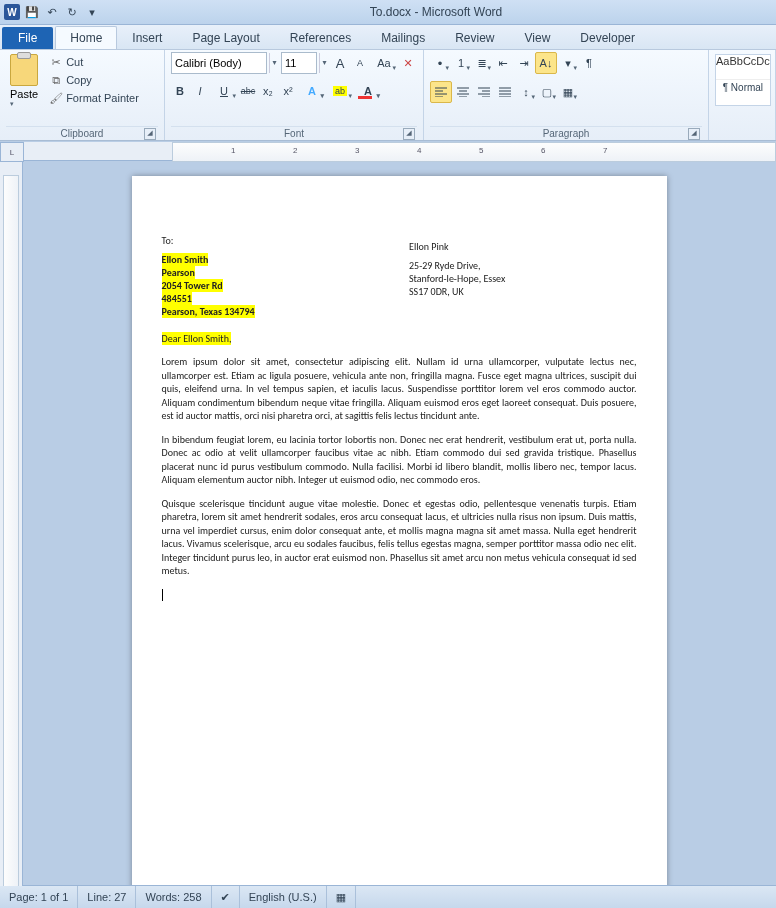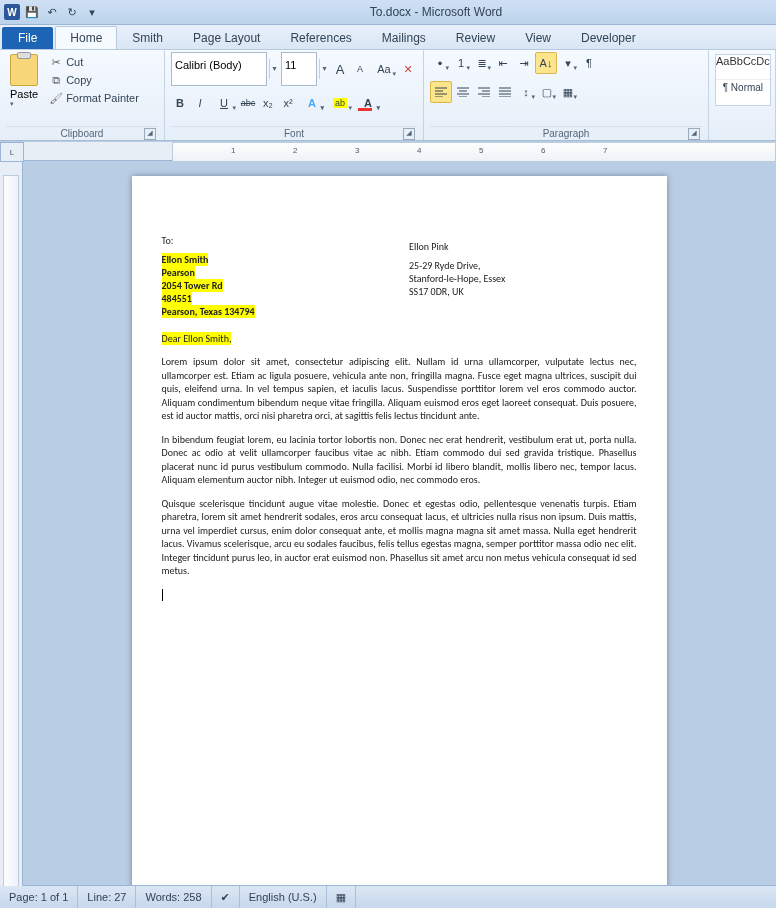--- a/index.html
+++ b/index.html
@@ -18,21 +18,21 @@
 .group-label{text-align:center;font-size:10px;color:#567;padding:1px 0;border-top:1px solid #d4e0ee;position:relative}
 .group-label .launcher{position:absolute;right:2px;top:1px;width:10px;height:10px;border:1px solid #9ab;font-size:7px;line-height:8px;text-align:center;cursor:pointer;color:#567}
 .paste-btn{display:flex;flex-direction:column;align-items:flex-start;padding:2px 4px;cursor:pointer}
 .paste-btn .icn{width:26px;height:30px;background:#f7d77a;border:1px solid #c9a73f;border-radius:2px;position:relative}
 .paste-btn .icn::after{content:"";position:absolute;top:-3px;left:6px;width:12px;height:5px;background:#ddd;border:1px solid #999;border-radius:2px}
 .small-btns{display:flex;flex-direction:column;gap:2px;padding-top:2px}
 .sbtn{display:flex;align-items:center;gap:3px;padding:1px 3px;cursor:pointer;color:#345;font-size:11px}
 .sbtn .ic{width:14px;height:14px;display:flex;align-items:center;justify-content:center;font-size:11px;color:#666}
 .font-row1{display:flex;gap:2px;align-items:center;margin-bottom:3px}
 .font-row2{display:flex;gap:2px;align-items:center}
-.sel{background:#fff;border:1px solid #abc;height:20px;font-size:11px;padding:6px 3px;display:flex;}
+.sel{background:#fff;border:1px solid #abc;height:20px;font-size:11px;padding:0 3px;display:flex;align-items:center}
 .sel.fname{width:88px}
 .sel.fsize{width:28px}
 .dd{width:9px;text-align:center;color:#567;cursor:pointer;font-size:8px;border-left:1px solid #ccd;height:20px;line-height:20px}
 .ib{width:18px;height:20px;display:flex;align-items:center;justify-content:center;cursor:pointer;color:#345;font-size:11px;border-radius:2px}
 .ib.ddw{width:26px;position:relative}
 .ib.ddw::after{content:"▾";font-size:7px;position:absolute;right:1px;bottom:1px;color:#567}
 .col-box{width:14px;height:3px;background:#e33;position:absolute;bottom:2px;left:3px}
 .para-row{display:flex;gap:1px;align-items:center;margin-bottom:3px}
 .para-row .ib{width:20px}
 .highlight-btn{background:#fce58a;border:1px solid #dab74a}
@@ -71,21 +71,21 @@
     <span>↶</span>
     <span>↻</span>
     <span>▾</span>
   </div>
   <div class="title-text">To.docx - Microsoft Word</div>
 </div>
 
 <div class="ribbon-tabs">
   <div class="file-tab">File</div>
   <div class="tab active">Home</div>
-  <div class="tab">Smith</div>
+  <div class="tab">Insert</div>
   <div class="tab">Page Layout</div>
   <div class="tab">References</div>
   <div class="tab">Mailings</div>
   <div class="tab">Review</div>
   <div class="tab">View</div>
   <div class="tab">Developer</div>
 </div>
 
 <div class="ribbon">
 

